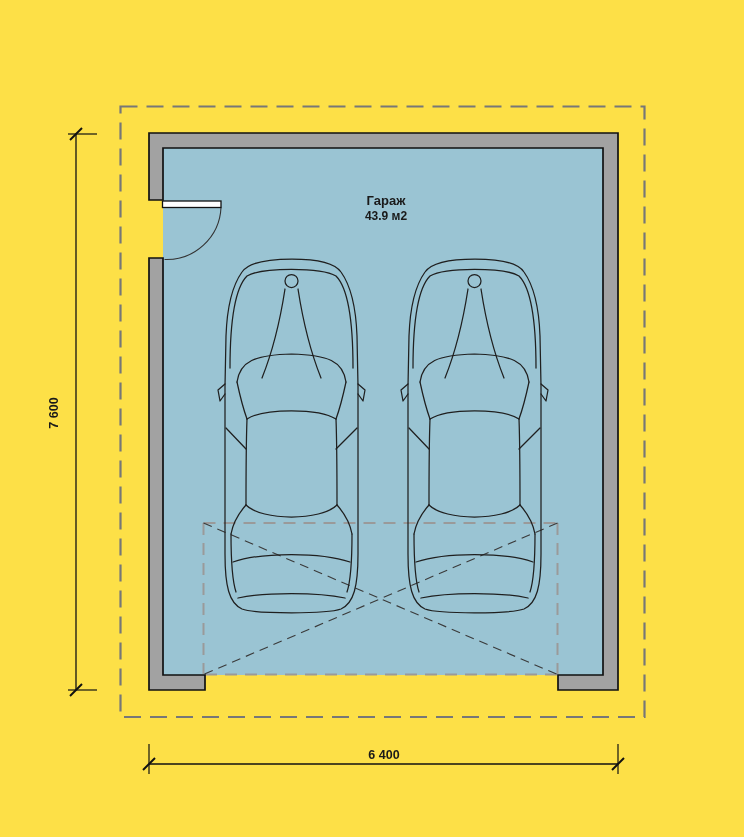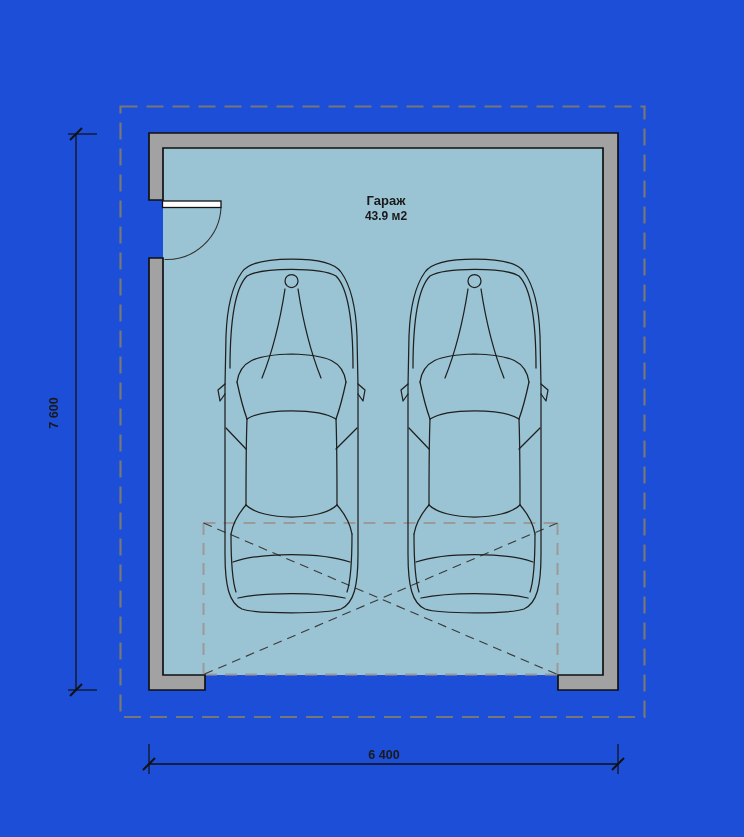--- a/index.html
+++ b/index.html
@@ -1,19 +1,19 @@
 <!DOCTYPE html>
 <html><head>
 <meta charset="utf-8">
 <style>
   html,body{margin:0;padding:0;background:#ffffff;}
   .page{
     position:relative;
     width:744px;height:837px;
-    background:#1d4ed8;
+    background:#fde047;
     font-family:"Liberation Sans", sans-serif;
     overflow:hidden;
   }
   svg{display:block;}
   text{
     font-family:"Liberation Sans", sans-serif;
     font-weight:bold;
     fill:#1a1a1a;
   }
   .room-name{font-size:13px;}

